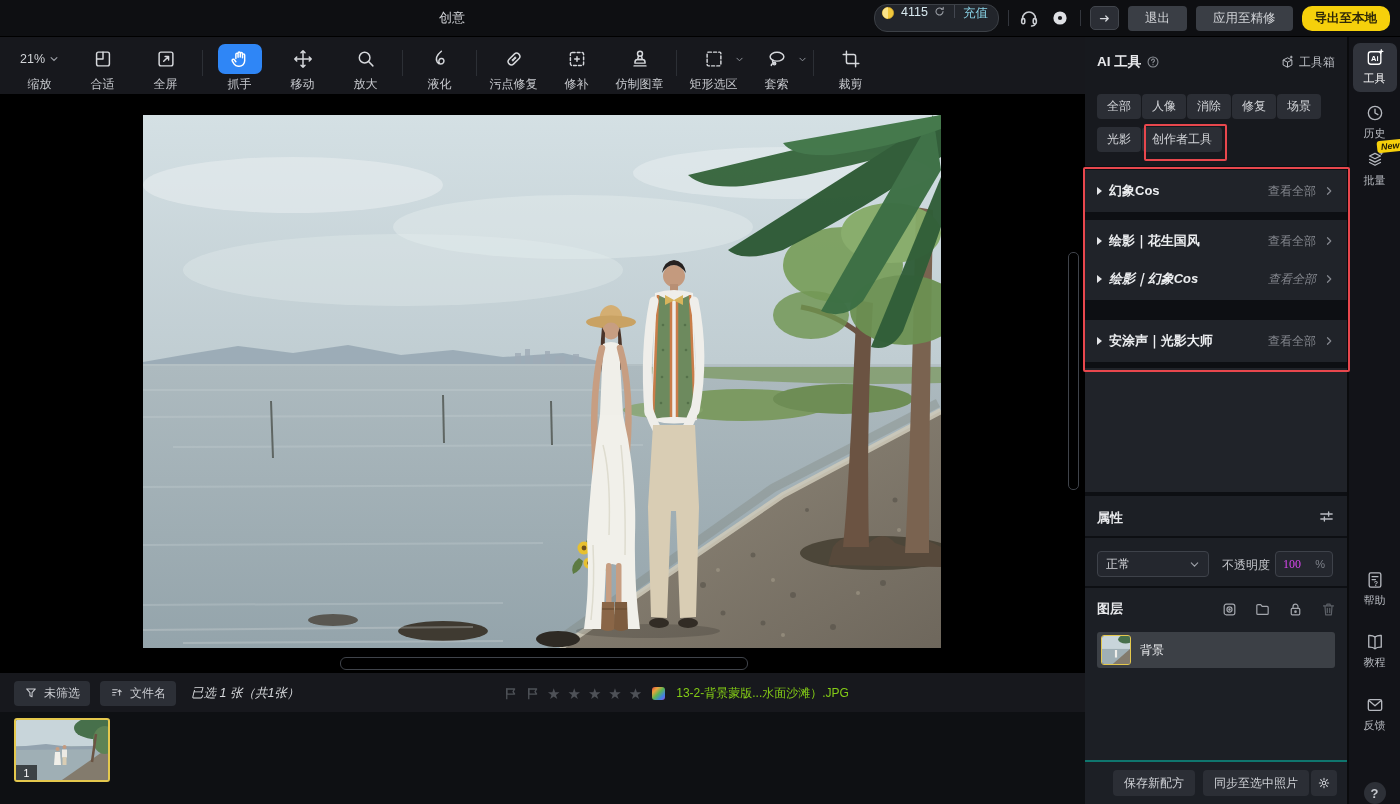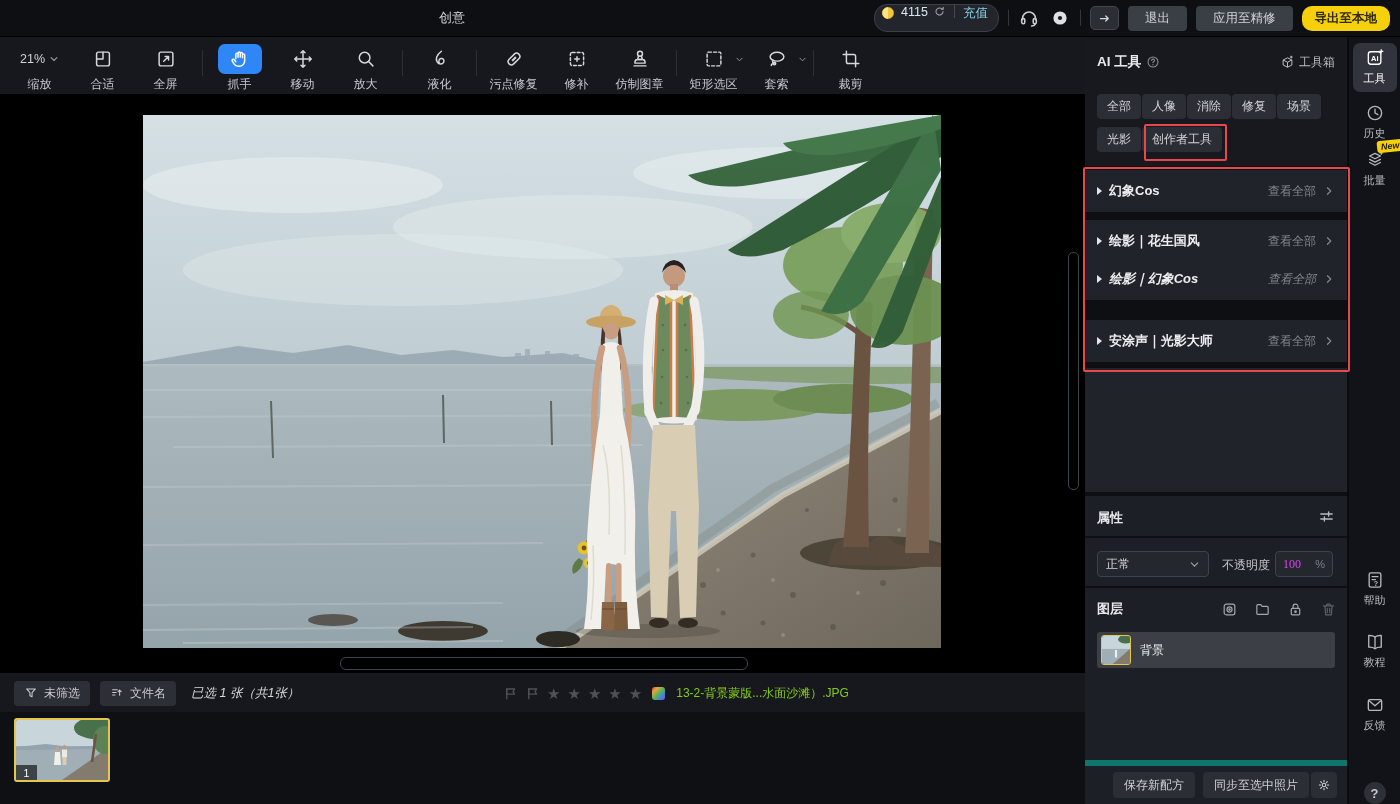--- a/index.html
+++ b/index.html
@@ -91,21 +91,21 @@
   .opacity-unit{margin-left:auto;font-size:11px;color:#7e828a;}
   .layers-block{position:absolute;left:0;top:549px;width:262px;height:174px;background:#1c1f25;border-top:2px solid #0d0f13;box-sizing:border-box;}
   .layers-head{position:absolute;left:12px;right:10px;top:9px;height:24px;display:flex;align-items:center;}
   .layers-title{font-size:13px;font-weight:bold;color:#e8e9ec;flex:1;}
   .lh-ic{width:17px;height:17px;color:#a3a6ad;margin-left:16px;cursor:pointer;}
   .lh-ic.dim{color:#5c6067;}
   .layer-row{position:absolute;left:12px;top:44px;width:238px;height:36px;background:#3c4046;border-radius:3px;display:flex;align-items:center;padding:0 4px;box-sizing:border-box;gap:9px;cursor:pointer;}
   .layer-thumb{width:28px;height:28px;border:1.5px solid #e4c84d;border-radius:3px;overflow:hidden;flex:none;}
   .layer-thumb svg{width:100%;height:100%;}
   .layer-name{font-size:12px;color:#e8e9ec;}
-  .p-footer{position:absolute;left:0;top:723px;width:262px;height:44px;background:#1c1f25;border-top:6px solid #0f766e;box-sizing:border-box;display:flex;align-items:center;justify-content:flex-end;padding:0 10px;gap:8px;}
+  .p-footer{position:absolute;left:0;top:723px;width:262px;height:44px;background:#1c1f25;border-top:2px solid #0f766e;box-sizing:border-box;display:flex;align-items:center;justify-content:flex-end;padding:0 10px;gap:8px;}
   .fbtn{height:26px;padding:0 11px;background:#2b2e35;border:none;border-radius:4px;font-size:12px;color:#cfd1d6;display:flex;align-items:center;cursor:pointer;font-family:inherit;white-space:nowrap;}
   .sync-group{display:flex;gap:2px;}
   .sync-gear{width:26px;height:26px;background:#2b2e35;border-radius:4px;display:flex;align-items:center;justify-content:center;color:#cfd1d6;cursor:pointer;}
   .sync-gear svg{width:14px;height:14px;}
 
   
   .anno{position:absolute;border:2px solid #e8474d;border-radius:2px;pointer-events:none;z-index:6;}
   .anno-chip{left:1144px;top:124px;width:79px;height:33px;}
   .anno-big{left:1083px;top:167px;width:263px;height:201px;}
 

